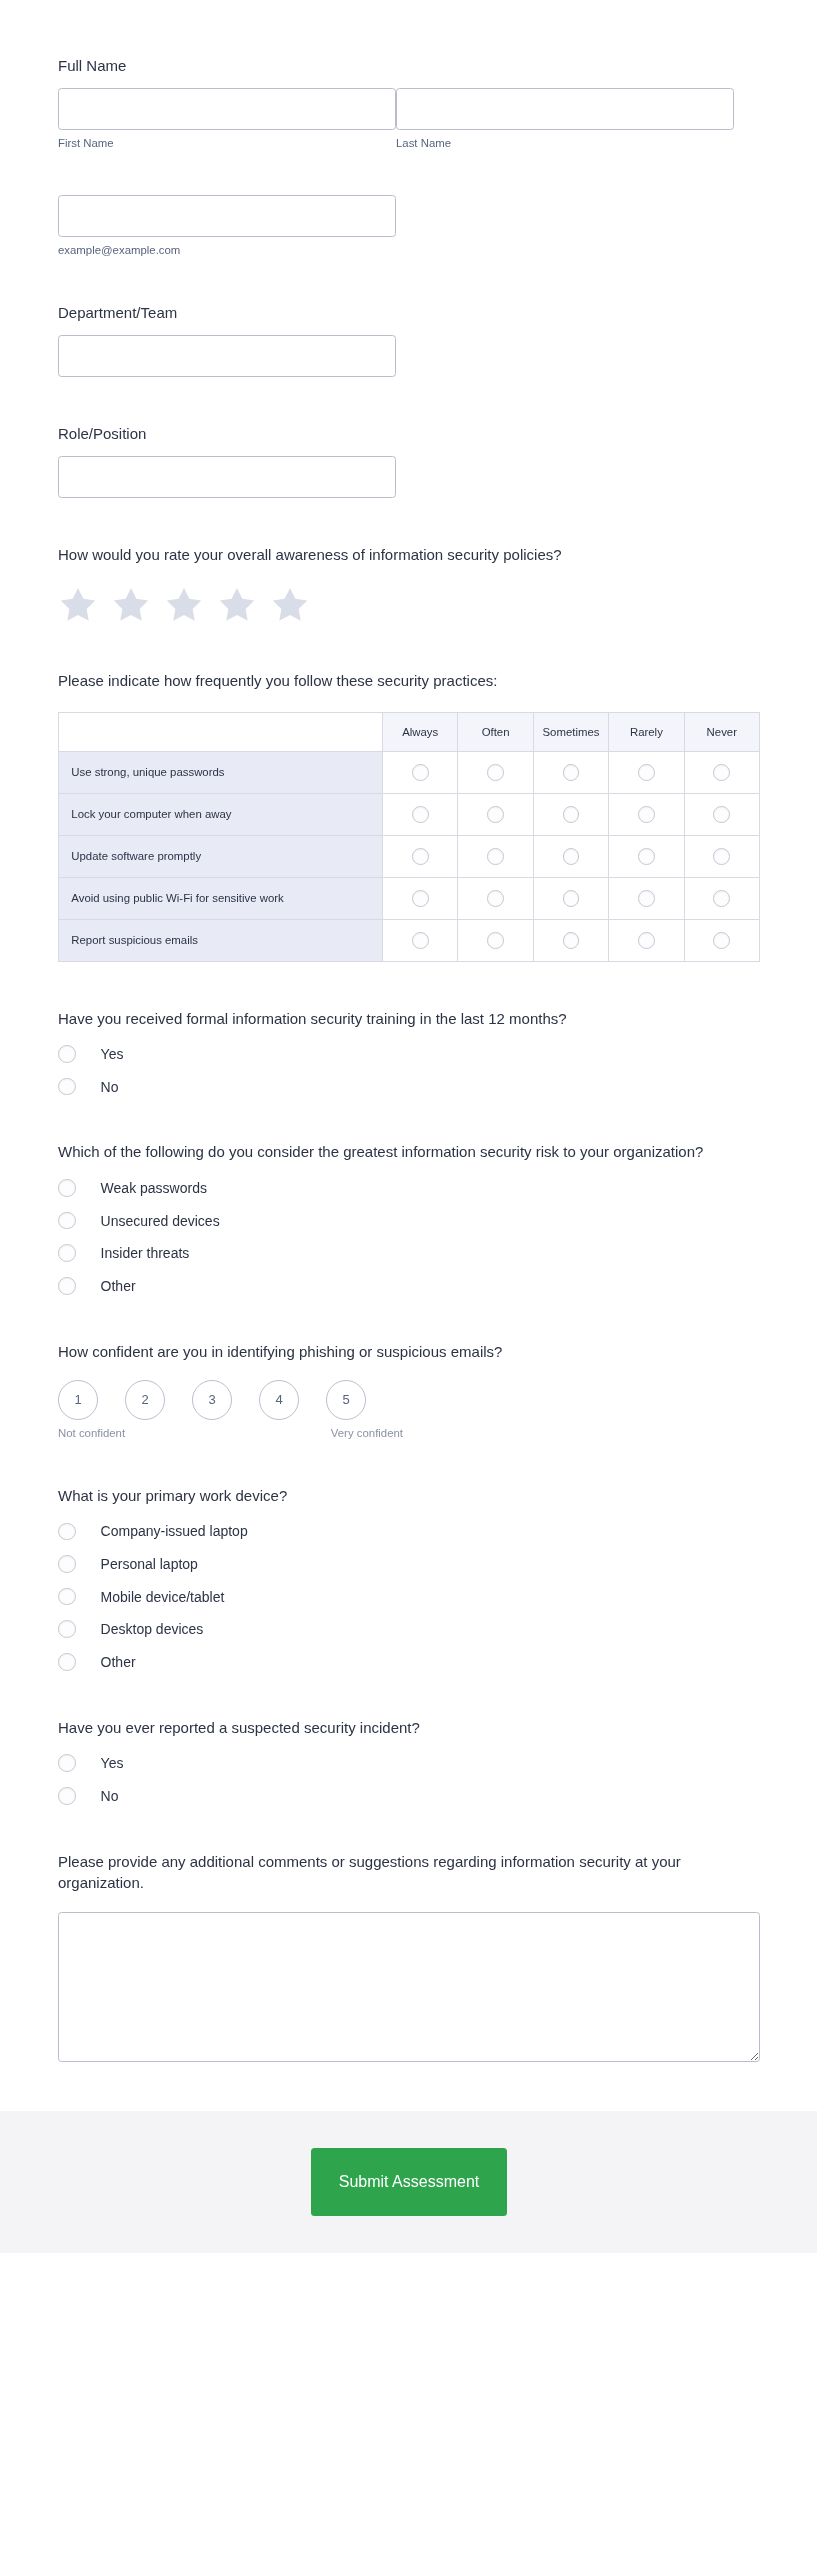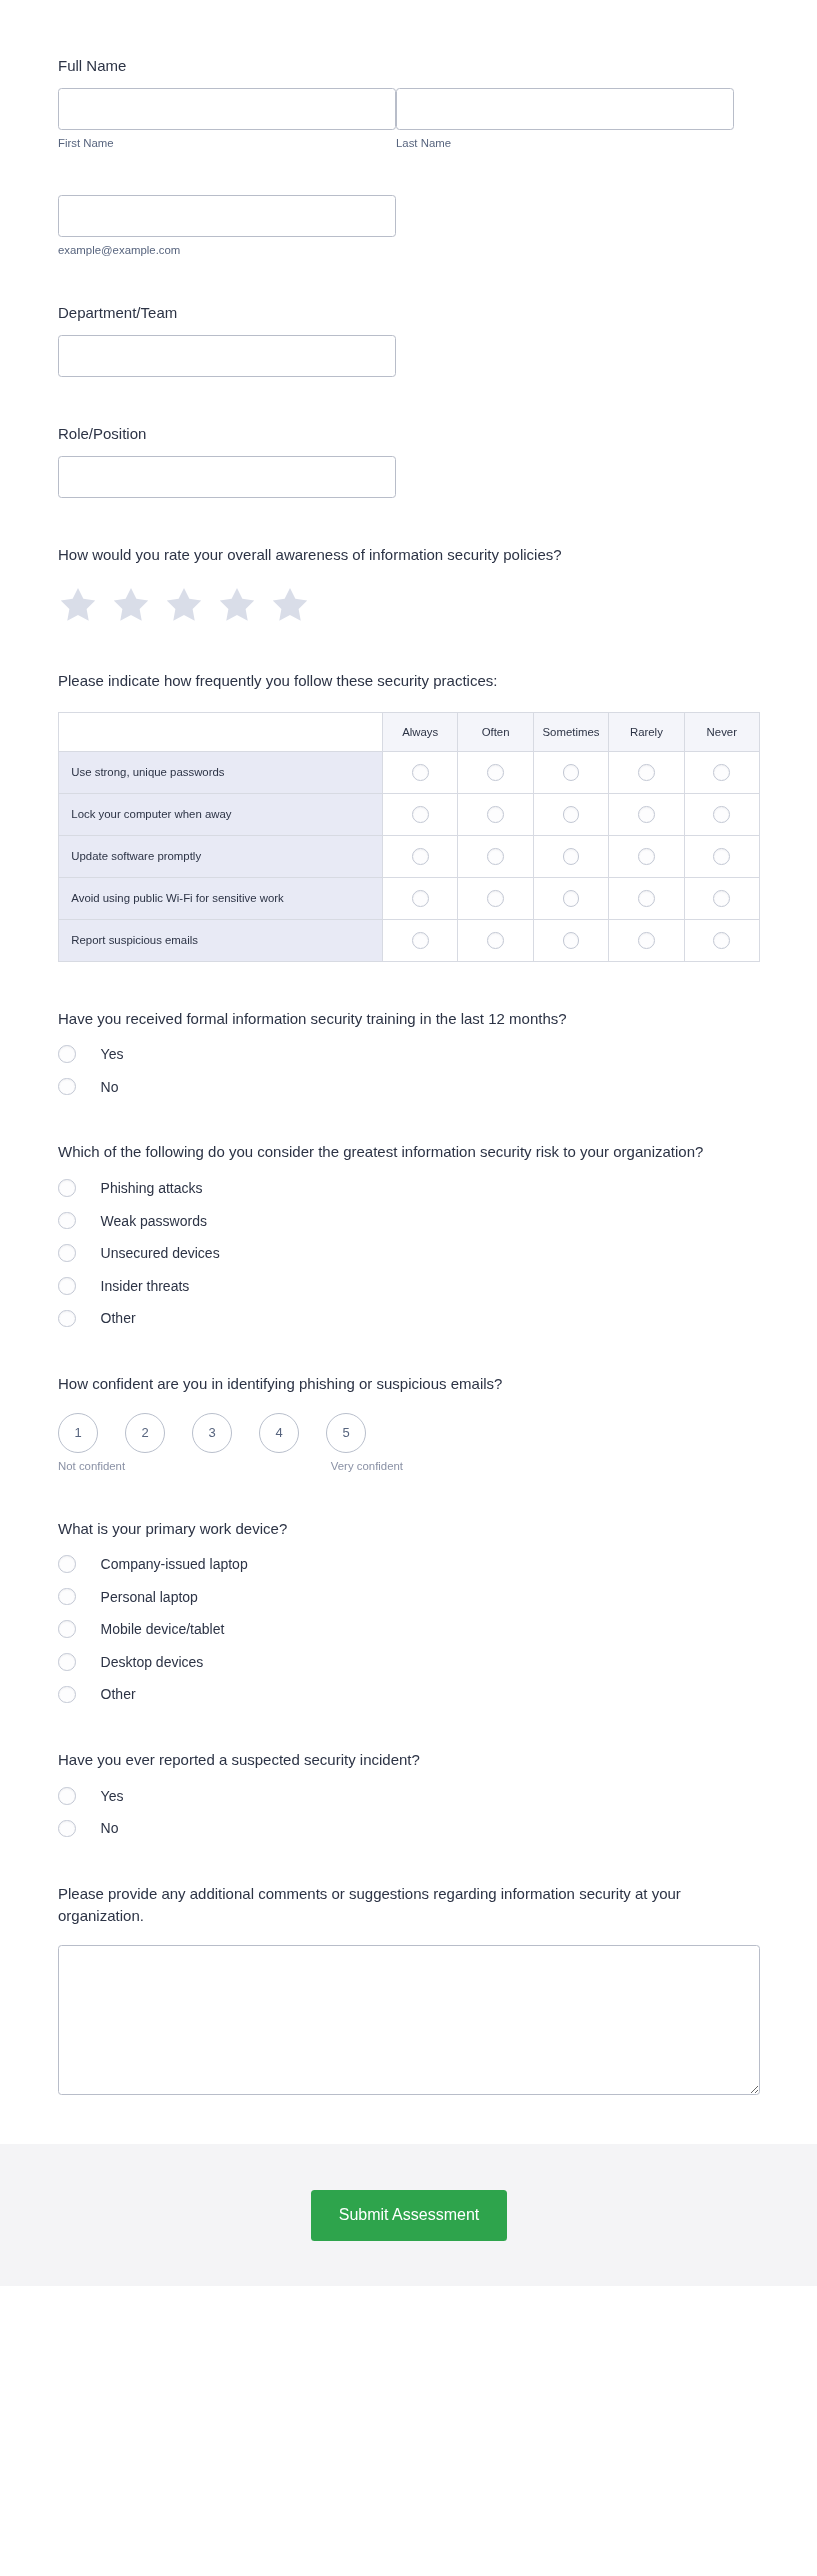--- a/index.html
+++ b/index.html
@@ -94,21 +94,21 @@
   }
 
   
   .submit-area {
     margin-top: 46px; background: #f4f4f6; height: 142px;
     display: flex; align-items: center; justify-content: center;
   }
   .submit-button {
     background: #2ea44c; color: #ffffff; border: none; border-radius: 3.5px;
     font-family: "Liberation Sans", sans-serif; font-size: 16px; font-weight: 500;
-    padding: 0 28px; height: 51px; min-width: 195px; cursor: pointer;
+    padding: 0 28px; height: 68px; min-width: 195px; cursor: pointer;
   }
 </style>
 </head>
 <body>
 
 <div class="card">
 
 
   <div class="form-body">
 
@@ -240,24 +240,20 @@
         <div class="option">
           <span class="radio"></span>
           <span class="option-text">No</span>
         </div>
       </div>
     </div>
 
     <div class="section">
       <div class="question">Which of the following do you consider the greatest information security risk to your organization?</div>
       <div class="options">
-        <div class="option">
-          <span class="radio"></span>
-          <span class="option-text">Phishing attacks</span>
-        </div>
         <div class="option">
           <span class="radio"></span>
           <span class="option-text">Weak passwords</span>
         </div>
         <div class="option">
           <span class="radio"></span>
           <span class="option-text">Unsecured devices</span>
         </div>
         <div class="option">
           <span class="radio"></span>

